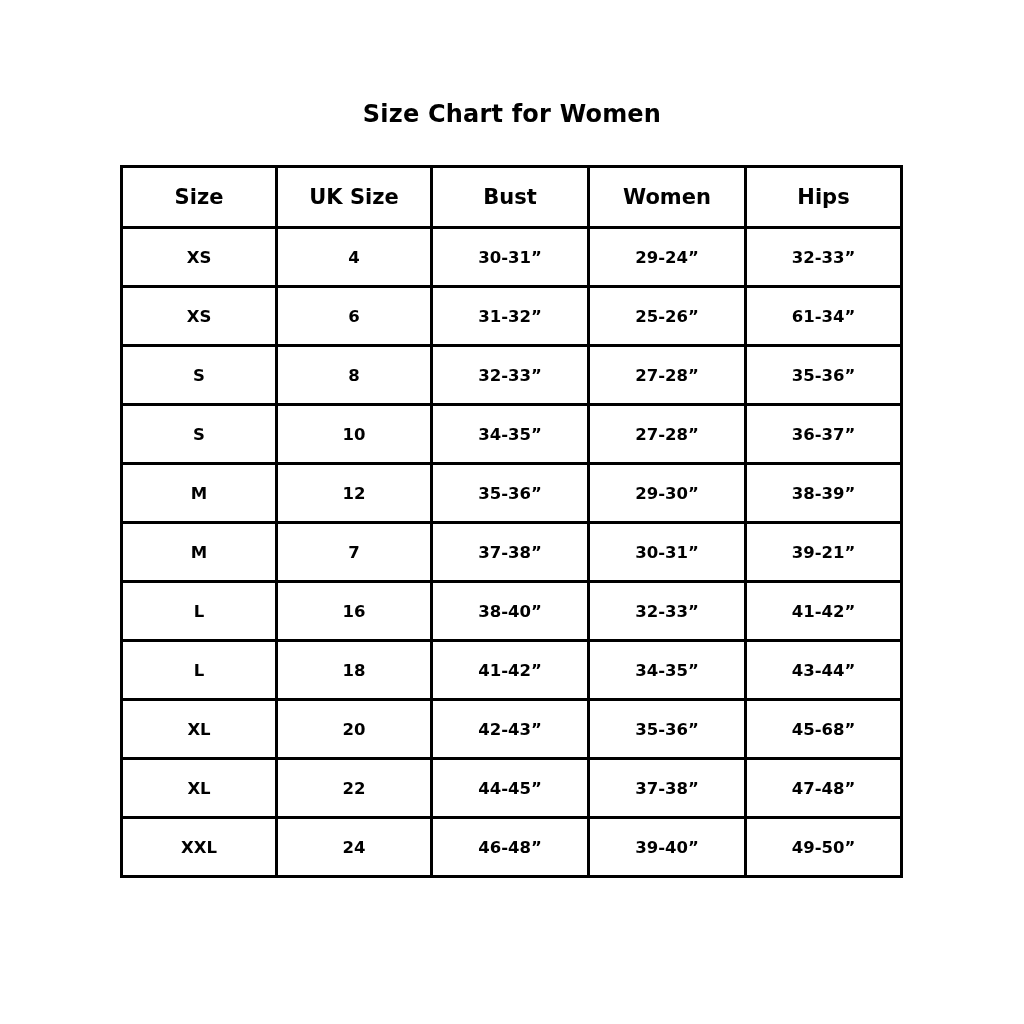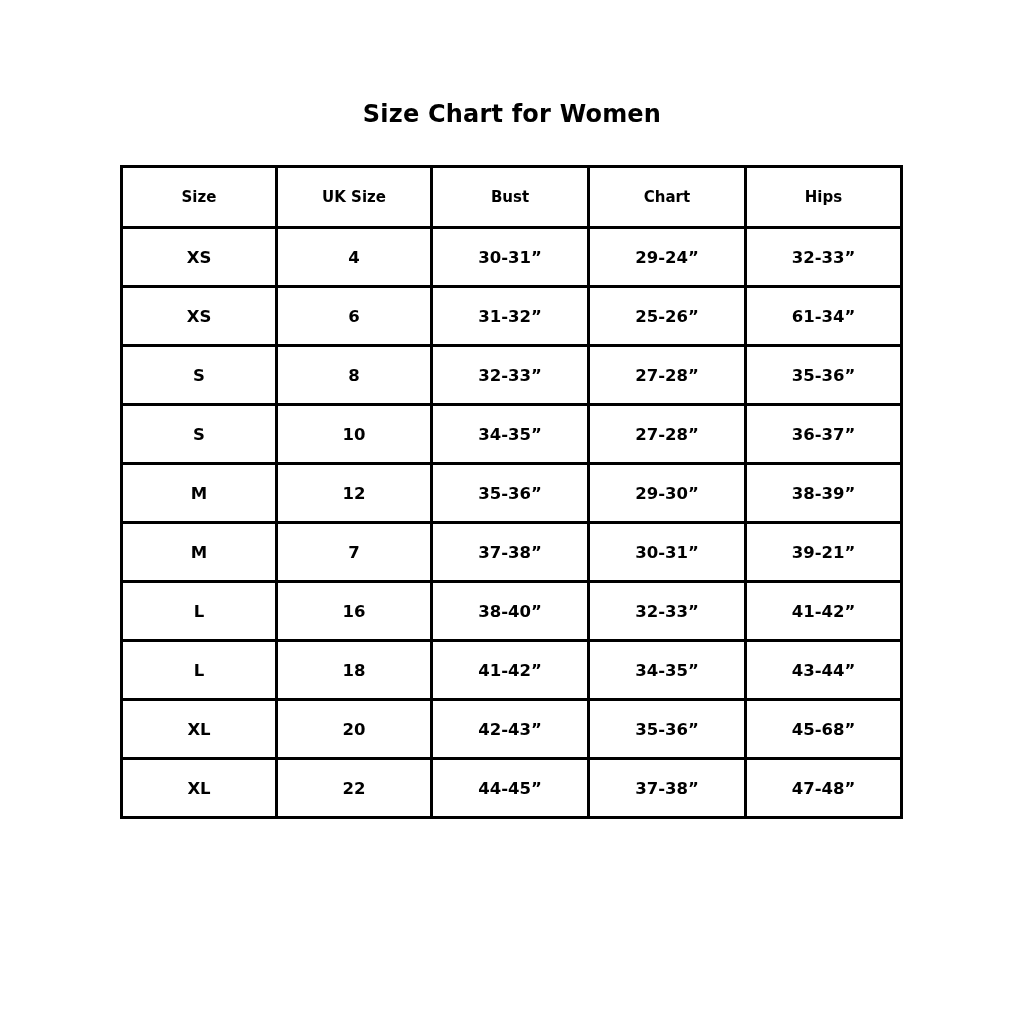--- a/index.html
+++ b/index.html
@@ -45,21 +45,21 @@
   table.size-chart th {
     border: 3px solid #000000;
     height: 56px;
     text-align: center;
     vertical-align: middle;
     font-size: 16.5px;
     font-weight: bold;
     padding: 0;
   }
   table.size-chart thead th {
-    font-size: 15px;
+    font-size: 21px;
     height: 58px;
   }
   col.c0 { width: 155px; }
   col.c1 { width: 155px; }
   col.c2 { width: 157px; }
   col.c3 { width: 157px; }
   col.c4 { width: 156px; }
 </style>
 </head>
 <body>
@@ -75,21 +75,21 @@
           <col class="c1">
           <col class="c2">
           <col class="c3">
           <col class="c4">
       </colgroup>
       <thead>
         <tr>
           <th>Size</th>
           <th>UK Size</th>
           <th>Bust</th>
-          <th>Chart</th>
+          <th>Women</th>
           <th>Hips</th>
         </tr>
       </thead>
       <tbody>
         <tr>
           <td>XS</td>
           <td>4</td>
           <td>30-31”</td>
           <td>29-24”</td>
           <td>32-33”</td>
@@ -150,17 +150,24 @@
           <td>35-36”</td>
           <td>45-68”</td>
         </tr>
         <tr>
           <td>XL</td>
           <td>22</td>
           <td>44-45”</td>
           <td>37-38”</td>
           <td>47-48”</td>
         </tr>
+        <tr>
+          <td>XXL</td>
+          <td>24</td>
+          <td>46-48”</td>
+          <td>39-40”</td>
+          <td>49-50”</td>
+        </tr>
       </tbody>
     </table>
   </div>
 
 </div>
 
 </body></html>

